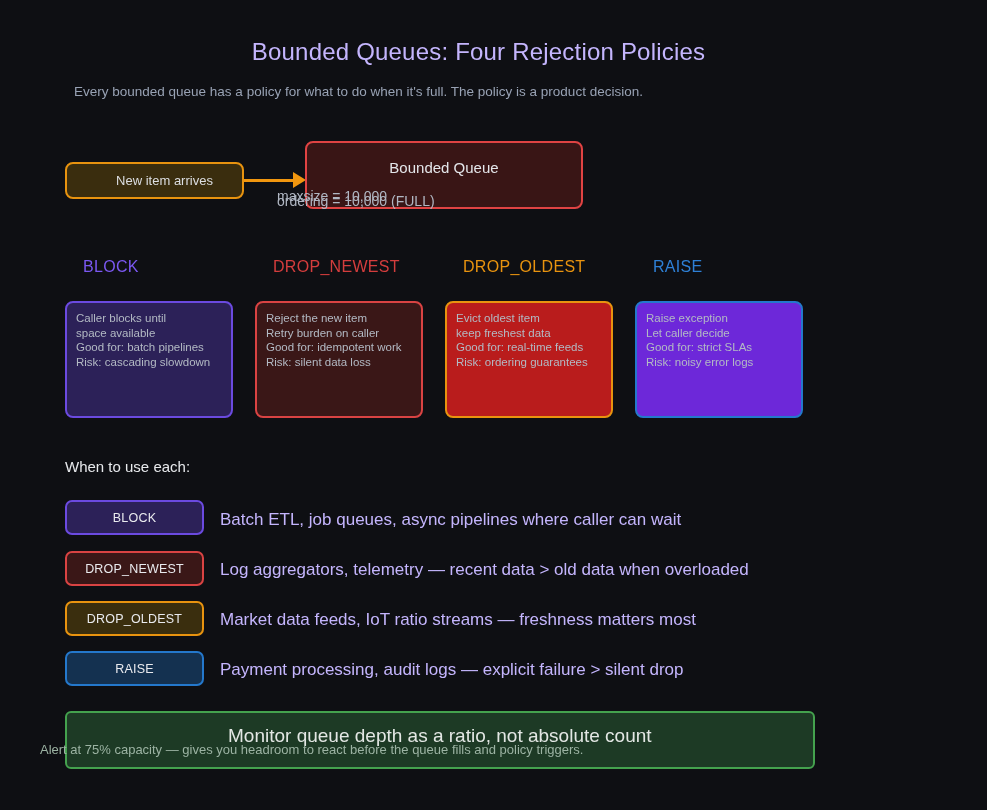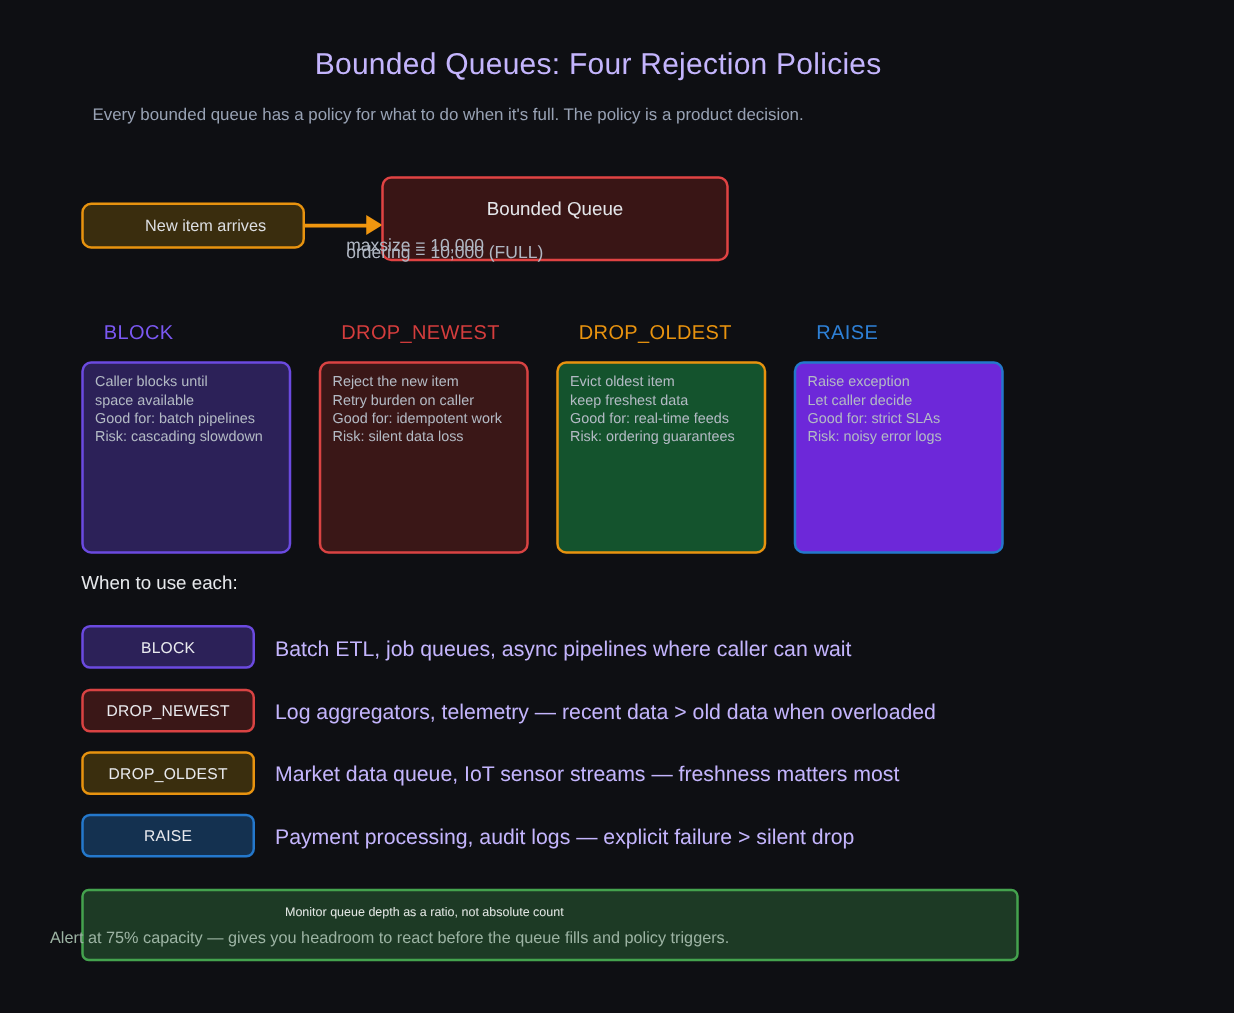--- a/index.html
+++ b/index.html
@@ -63,30 +63,30 @@
   .qi2 { top: 193px; }
 
   
   .pol-header { top: 258px; font-size: 16px; font-weight: 500; letter-spacing: 0.3px; }
   .h0 { left: 83px;  color: #7b58f2; }
   .h1 { left: 273px; color: #d43d3d; }
   .h2 { left: 463px; color: #e8930f; }
   .h3 { left: 653px; color: #2e80d6; }
 
   .pol-box {
-    top: 289px; width: 168px; height: 154px;
+    top: 301px; width: 168px; height: 117px;
     border-radius: 8px;
     border: 2px solid;
     padding: 8px 9px;
     font-size: 11.5px; line-height: 14.5px;
     color: #b3bac4;
   }
   .b0 { left: 65px;  background: #2c2158; border-color: #6b4ae0; }
   .b1 { left: 255px; background: #3a1717; border-color: #d94343; }
-  .b2 { left: 445px; background: #14532d; border-color: #e8930f; }
+  .b2 { left: 445px; background: #b91c1c; border-color: #e8930f; }
   .b3 { left: 635px; background: #6d28d9; border-color: #2478cc; }
 
   
   .usage-heading {
     left: 65px; top: 458px;
     font-size: 15px; font-weight: 500; color: #e7e9ec;
   }
   .usage-btn {
     left: 65px; width: 139px; height: 35px;
     border-radius: 7px; border: 2px solid;
@@ -109,21 +109,21 @@
 
   
   .footer-box {
     left: 65px; top: 711px; width: 750px; height: 58px;
     background: #1d3a25;
     border: 2px solid #44a24e;
     border-radius: 6px;
   }
   .footer-line1 {
     left: 228px; top: 725px;
-    font-size: 10px; color: #e3e7e4;
+    font-size: 19px; color: #e3e7e4;
   }
   .footer-line2 {
     left: 40px; top: 742px;
     font-size: 13px; color: #9cb3a3; text-align: center;
   }
 </style>
 </head>
 <body>
 
 <div class="abs title">Bounded Queues: Four Rejection Policies</div>
@@ -178,21 +178,21 @@
 <div class="abs usage-desc d0">Batch ETL, job queues, async pipelines where caller can wait</div>
 
 <div class="abs usage-btn u1">
   <span>DROP_NEWEST</span>
 </div>
 <div class="abs usage-desc d1">Log aggregators, telemetry — recent data &gt; old data when overloaded</div>
 
 <div class="abs usage-btn u2">
   <span>DROP_OLDEST</span>
 </div>
-<div class="abs usage-desc d2">Market data queue, IoT sensor streams — freshness matters most</div>
+<div class="abs usage-desc d2">Market data feeds, IoT ratio streams — freshness matters most</div>
 
 <div class="abs usage-btn u3">
   <span>RAISE</span>
 </div>
 <div class="abs usage-desc d3">Payment processing, audit logs — explicit failure &gt; silent drop</div>
 
 <div class="abs footer-box"></div>
 <div class="abs footer-line1">Monitor queue depth as a ratio, not absolute count</div>
 <div class="abs footer-line2">Alert at 75% capacity — gives you headroom to react before the queue fills and policy triggers.</div>
 

